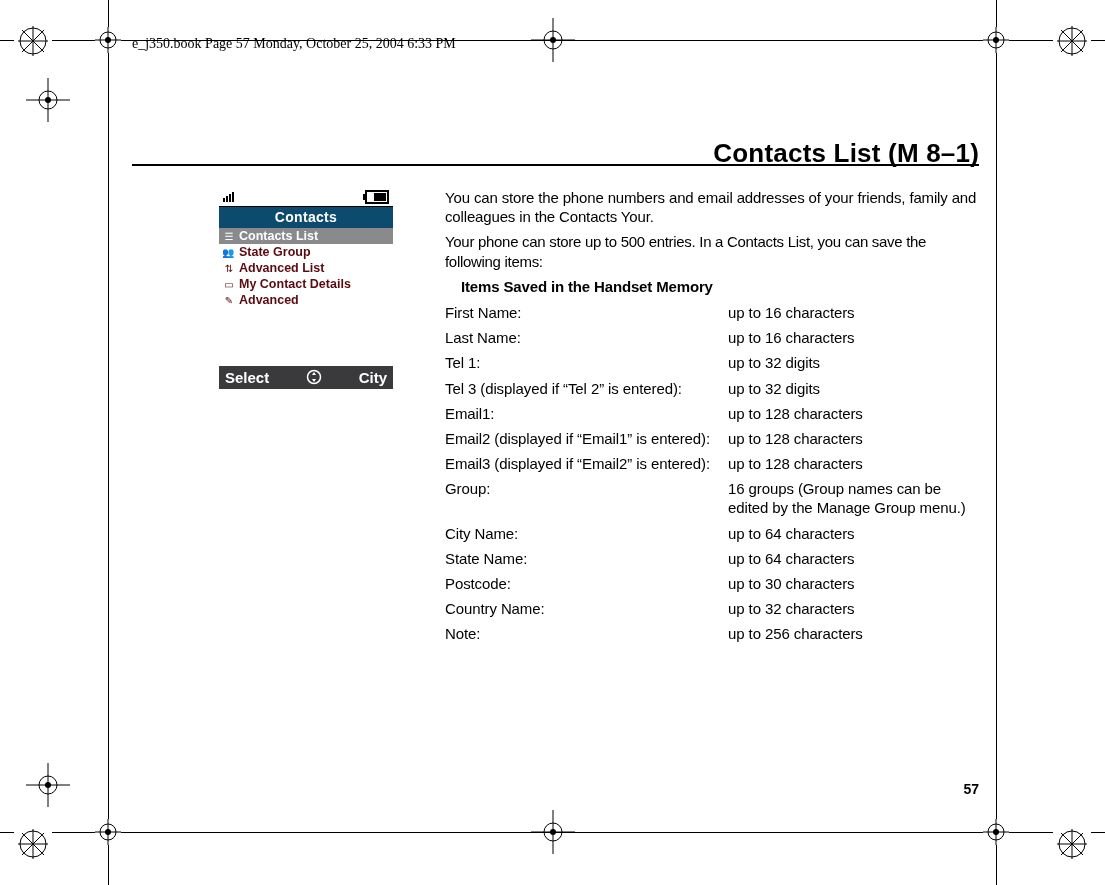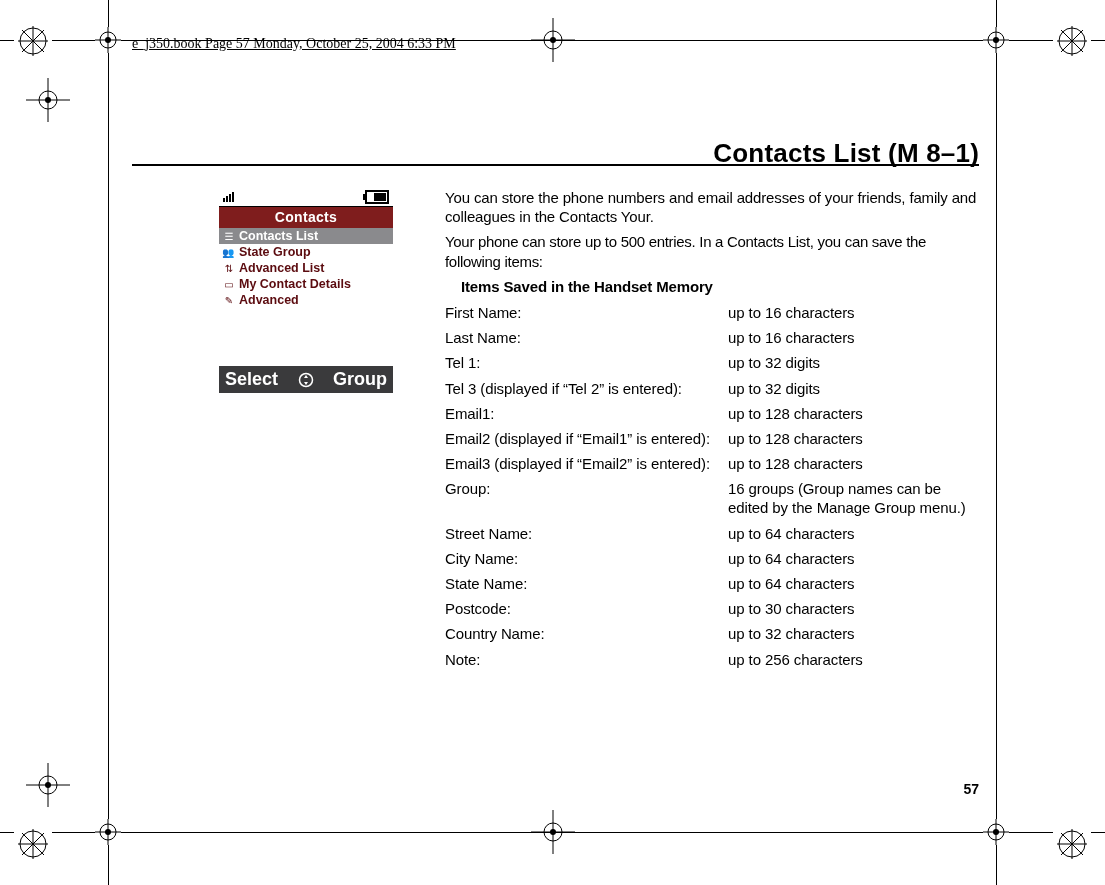--- a/index.html
+++ b/index.html
@@ -50,21 +50,20 @@
   .cross-mark svg { display: block; }
 
   
   .header-note {
     position: absolute;
     top: 36px;
     left: 132px;
     font-size: 14px;
     font-family: "Times New Roman", serif;
     color: #000;
-    text-decoration: underline;
   }
 
   .page-title {
     position: absolute;
     top: 138px;
     right: 126px;
     font-size: 26px;
     font-weight: bold;
     color: #000;
     font-family: "Helvetica Neue", Helvetica, Arial, sans-serif;
@@ -124,21 +123,21 @@
     background: #000;
   }
   .phone .statusbar .batt .fill {
     position: absolute;
     top: 1px; bottom: 1px; right: 1px;
     width: 12px;
     background: #000;
   }
 
   .phone .titlebar {
-    background: #7f1d1d;
+    background: #0c4a6e;
     color: #fff;
     text-align: center;
     font-weight: bold;
     font-size: 14px;
     padding: 2px 0 3px;
     letter-spacing: 0.3px;
   }
   .phone .body {
     background: #fff;
   }
@@ -163,25 +162,25 @@
     color: inherit;
     width: 14px;
     text-align: center;
     font-weight: normal;
   }
   .phone .spacer { height: 58px; background: #fff; }
   .phone .softkeys {
     background: #3a3a3c;
     color: #fff;
     font-weight: bold;
-    font-size: 18px;
+    font-size: 15px;
     padding: 3px 6px;
     display: flex;
     justify-content: space-between;
-    align-items: center;
+    align-items: flex-start;
   }
   .phone .softkeys .nav-icon svg { display: block; }
 
   
   .body-text {
     position: absolute;
     top: 188px;
     left: 445px;
     right: 126px;
     font-family: "Helvetica Neue", Helvetica, Arial, sans-serif;
@@ -382,21 +381,21 @@
   </div>
   <div class="softkeys">
     <span>Select</span>
     <span class="nav-icon">
       <svg width="16" height="16" viewBox="0 0 16 16">
           <circle cx="8" cy="8" r="6.5" fill="none" stroke="#fff" stroke-width="1.5"></circle>
           <polygon points="8,3 10,6 6,6" fill="#fff"></polygon>
           <polygon points="8,13 10,10 6,10" fill="#fff"></polygon>
         </svg>
     </span>
-    <span>Group</span>
+    <span>City</span>
   </div>
 </div>
 
 <div class="body-text">
   <p>You can store the phone numbers and email addresses of your friends, family and colleagues in the Contacts Your.</p>
   <p class="tight">Your phone can store up to 500 entries. In a Contacts List, you can save the following items:</p>
   <p class="subhead">Items Saved in the Handset Memory</p>
   <table class="items-table">
     <tbody id="items-body">
         <tr>
@@ -425,24 +424,20 @@
         </tr>
         <tr>
           <td class="label">Email3 (displayed if “Email2” is entered):</td>
           <td class="value">up to 128 characters</td>
         </tr>
         <tr>
           <td class="label">Group:</td>
           <td class="value">16 groups (Group names can be edited by the Manage Group menu.)</td>
         </tr>
         <tr>
-          <td class="label">Street Name:</td>
-          <td class="value">up to 64 characters</td>
-        </tr>
-        <tr>
           <td class="label">City Name:</td>
           <td class="value">up to 64 characters</td>
         </tr>
         <tr>
           <td class="label">State Name:</td>
           <td class="value">up to 64 characters</td>
         </tr>
         <tr>
           <td class="label">Postcode:</td>
           <td class="value">up to 30 characters</td>

